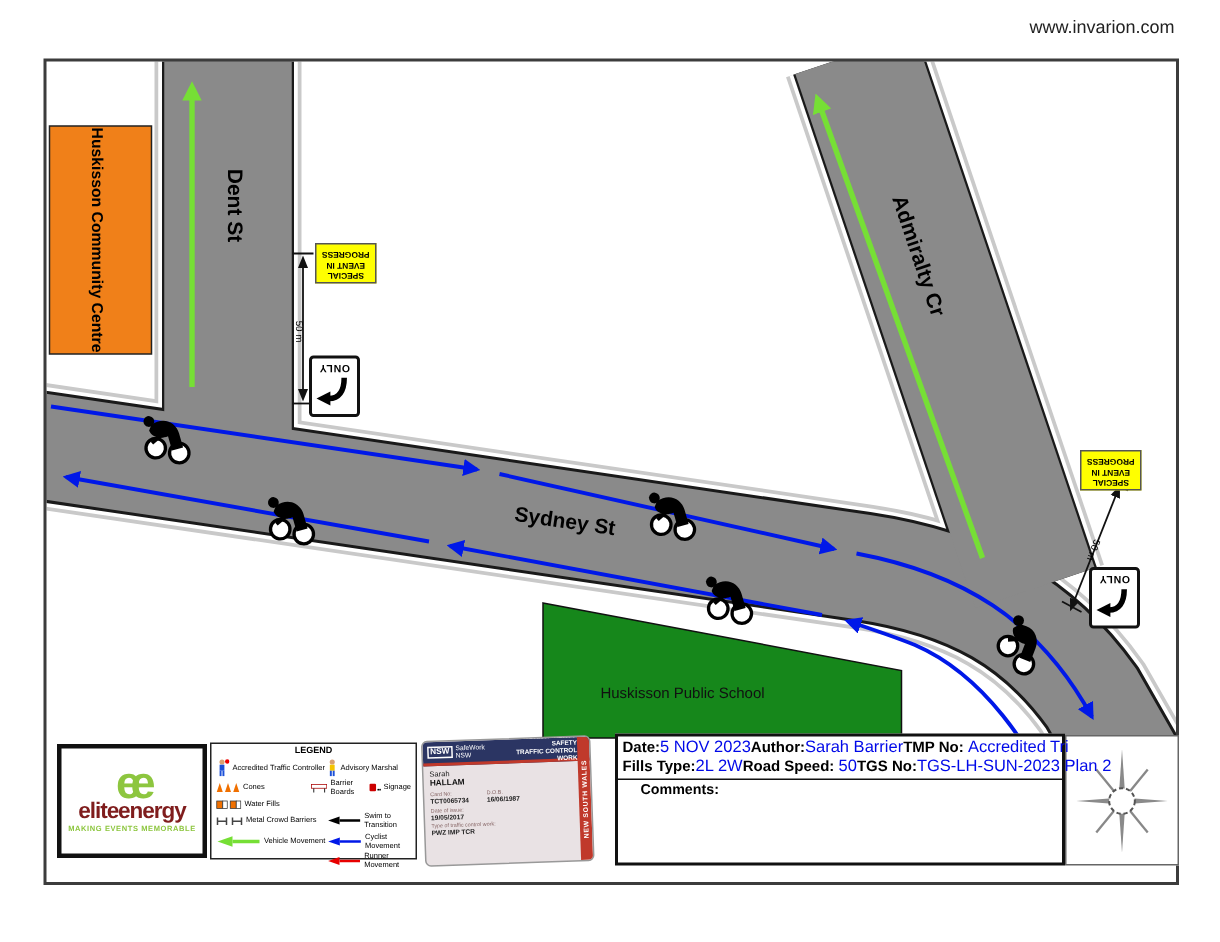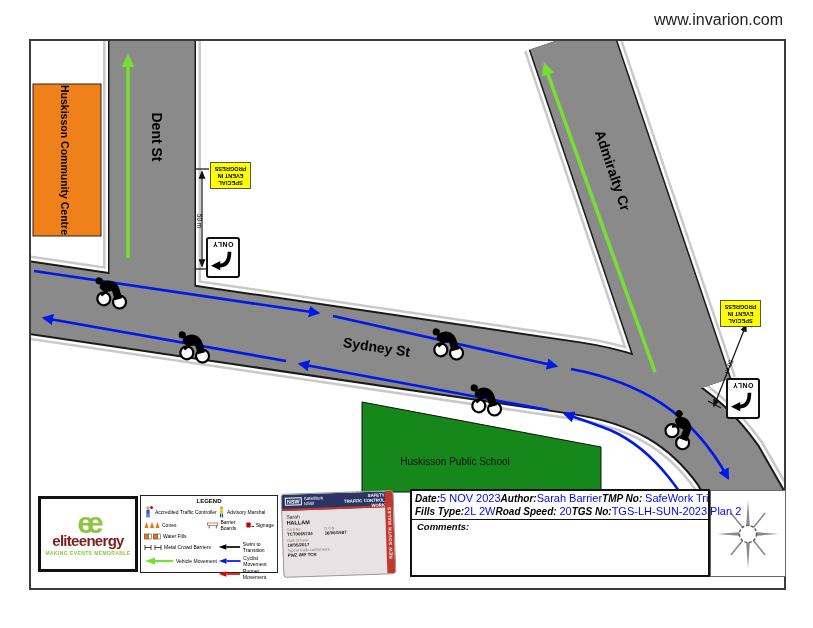--- a/index.html
+++ b/index.html
@@ -1,18 +1,18 @@
 <!DOCTYPE html>
 <html><head>
 <meta charset="utf-8">
 <style>
   html,body{margin:0;padding:0;background:#fff;}
   .page{position:relative;width:813px;height:628px;background:#fff;overflow:hidden;
         font-family:"Liberation Sans",sans-serif;}
-  .watermark{position:absolute;top:11px;right:30px;font-size:16px;color:#222;}
+  .watermark{position:absolute;top:11px;right:30px;font-size:12px;color:#222;}
   svg text{font-family:"Liberation Sans",sans-serif;}
 
   
   .sign-special{position:absolute;width:39px;height:25px;background:#ffff00;border:1px solid #555;
     transform:rotate(180deg);display:flex;flex-direction:column;align-items:center;justify-content:center;
     font-size:5.6px;font-weight:bold;line-height:1.2;text-align:center;color:#000;z-index:2;}
   .sign-only{position:absolute;width:34px;height:41px;background:#fff;border:2px solid #111;border-radius:3px;
     transform:rotate(180deg);display:flex;flex-direction:column;align-items:center;justify-content:space-between;
     padding:2px 0;font-weight:bold;z-index:2;box-sizing:border-box;}
   .sign-only .only-label{font-size:7px;letter-spacing:.5px;order:2;}
@@ -47,24 +47,24 @@
   .card-body{padding:3px 10px 0 4px;font-size:4.2px;color:#444;}
   .card-name1{font-size:5px;color:#222;}
   .card-name2{font-size:5.5px;font-weight:bold;color:#111;margin-bottom:2px;}
   .card-pair{display:flex;gap:12px;}
   .card-lab{color:#8a6a6a;font-size:3.6px;}
   .card-val{font-weight:bold;color:#222;font-size:4.4px;margin-bottom:1.5px;}
 
   .titleblock{position:absolute;left:410px;top:489px;width:300px;height:88px;background:#fff;border:2px solid #111;
     z-index:4;box-sizing:border-box;font-size:10px;color:#000;}
   .tb-row{display:flex;justify-content:space-between;white-space:nowrap;overflow:visible;padding:1px 3px 0 3px;}
-  .tb-lab{font-weight:bold;font-style:italic;}
+  .tb-lab{font-weight:bold;}
   .tb-val{font-weight:normal;color:#0008e8;font-size:11px;}
   .tb-divider{border-top:1.5px solid #111;margin-top:2px;}
-  .tb-comments{padding:1px 5px;font-size:9.5px;}
+  .tb-comments{padding:1px 15px;font-size:9.5px;}
   .tb-comments .tb-lab{display:block;}
 
   .compass-box{position:absolute;left:710px;top:490px;width:76px;height:87px;background:#fff;border:1px solid #666;
     z-index:3;box-sizing:border-box;display:flex;align-items:center;justify-content:center;}
 </style>
 </head>
 <body>
 
 <div class="page">
 
@@ -335,25 +335,25 @@
       <div class="card-val">19/05/2017</div>
       <div class="card-lab">Type of traffic control work:</div>
       <div class="card-val">PWZ IMP TCR</div>
     </div>
   </div>
 
   <div class="titleblock">
     <div class="tb-row">
       <span><span class="tb-lab">Date:</span><span class="tb-val">5 NOV 2023</span></span>
       <span><span class="tb-lab">Author:</span><span class="tb-val">Sarah Barrier</span></span>
-      <span><span class="tb-lab">TMP No:</span> <span class="tb-val">SafeWork Tri</span></span>
+      <span><span class="tb-lab">TMP No:</span> <span class="tb-val">Accredited Tri</span></span>
     </div>
     <div class="tb-row">
       <span><span class="tb-lab">Fills Type:</span><span class="tb-val">2L 2W</span></span>
-      <span><span class="tb-lab">Road Speed:</span> <span class="tb-val">20</span></span>
+      <span><span class="tb-lab">Road Speed:</span> <span class="tb-val">50</span></span>
       <span><span class="tb-lab">TGS No:</span><span class="tb-val">TGS-LH-SUN-2023 Plan 2</span></span>
     </div>
     <div class="tb-divider"></div>
     <div class="tb-comments">
       <span class="tb-lab">Comments:</span>
     </div>
   </div>
 
   <div class="compass-box">
     <svg width="70" height="80" viewBox="0 0 70 84">

